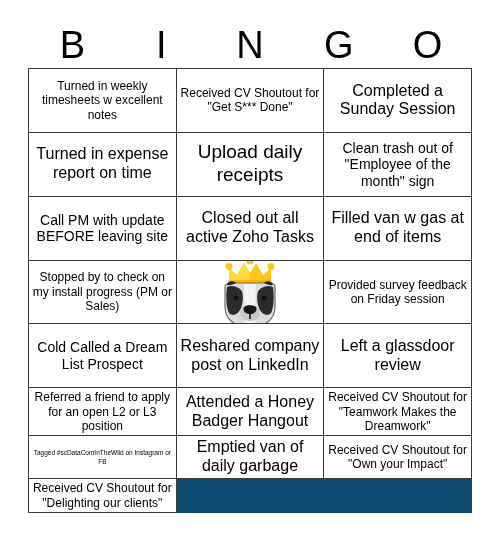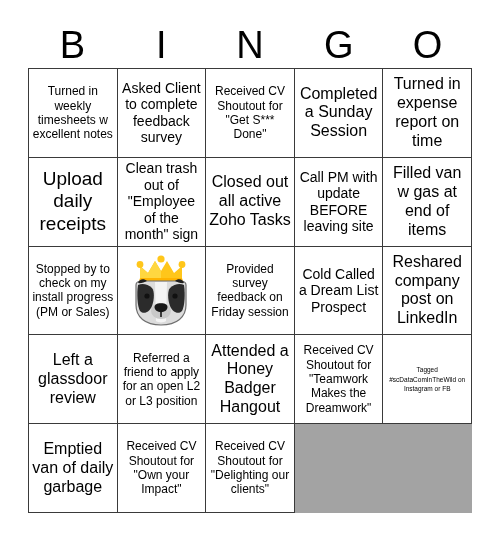--- a/index.html
+++ b/index.html
@@ -35,25 +35,25 @@
     letter-spacing: 0px;
     line-height: 1;
   }
   #bingo-grid {
     position: absolute;
     left: 28px;
     top: 68px;
     width: 444px;
     height: 445px;
     display: grid;
-    grid-template-columns: repeat(5, 1fr);
+    grid-template-columns: repeat(3, 1fr);
     grid-template-rows: repeat(5, 1fr);
     border-top: 1.5px solid #3a3a3a;
     border-left: 1.5px solid #3a3a3a;
-    background: #a3a3a3;
+    background: #0c4a6e;
   }
   .cell {
     border-right: 1.5px solid #3a3a3a;
     border-bottom: 1.5px solid #3a3a3a;
     display: flex;
     align-items: center;
     justify-content: center;
     text-align: center;
     padding: 2px 3px;
     overflow: hidden;
@@ -99,44 +99,41 @@
     <div class="header-letter">N</div>
     <div class="header-letter">G</div>
     <div class="header-letter">O</div>
   </div>
 
   <div id="bingo-grid">
 
     <div class="cell fs-sm">
         <span class="cell-text">Turned in weekly timesheets w excellent notes</span>
       </div>
-    <div class="cell fs-md">
-        <span class="cell-text">Asked Client to complete feedback survey</span>
-      </div>
     <div class="cell fs-sm">
         <span class="cell-text">Received CV Shoutout for "Get S*** Done"</span>
       </div>
     <div class="cell fs-lg">
         <span class="cell-text">Completed a Sunday Session</span>
       </div>
     <div class="cell fs-lg">
         <span class="cell-text">Turned in expense report on time</span>
       </div>
 
     <div class="cell fs-xl">
         <span class="cell-text">Upload daily receipts</span>
       </div>
     <div class="cell fs-md">
         <span class="cell-text">Clean trash out of "Employee of the month" sign</span>
       </div>
-    <div class="cell fs-lg">
-        <span class="cell-text">Closed out all active Zoho Tasks</span>
-      </div>
     <div class="cell fs-md">
         <span class="cell-text">Call PM with update BEFORE leaving site</span>
+      </div>
+    <div class="cell fs-lg">
+        <span class="cell-text">Closed out all active Zoho Tasks</span>
       </div>
 
     <div class="cell fs-lg">
         <span class="cell-text">Filled van w gas at end of items</span>
       </div>
     <div class="cell fs-sm">
         <span class="cell-text">Stopped by to check on my install progress (PM or Sales)</span>
       </div>
     <div class="cell cell-free">
       <div class="badger-wrap">

